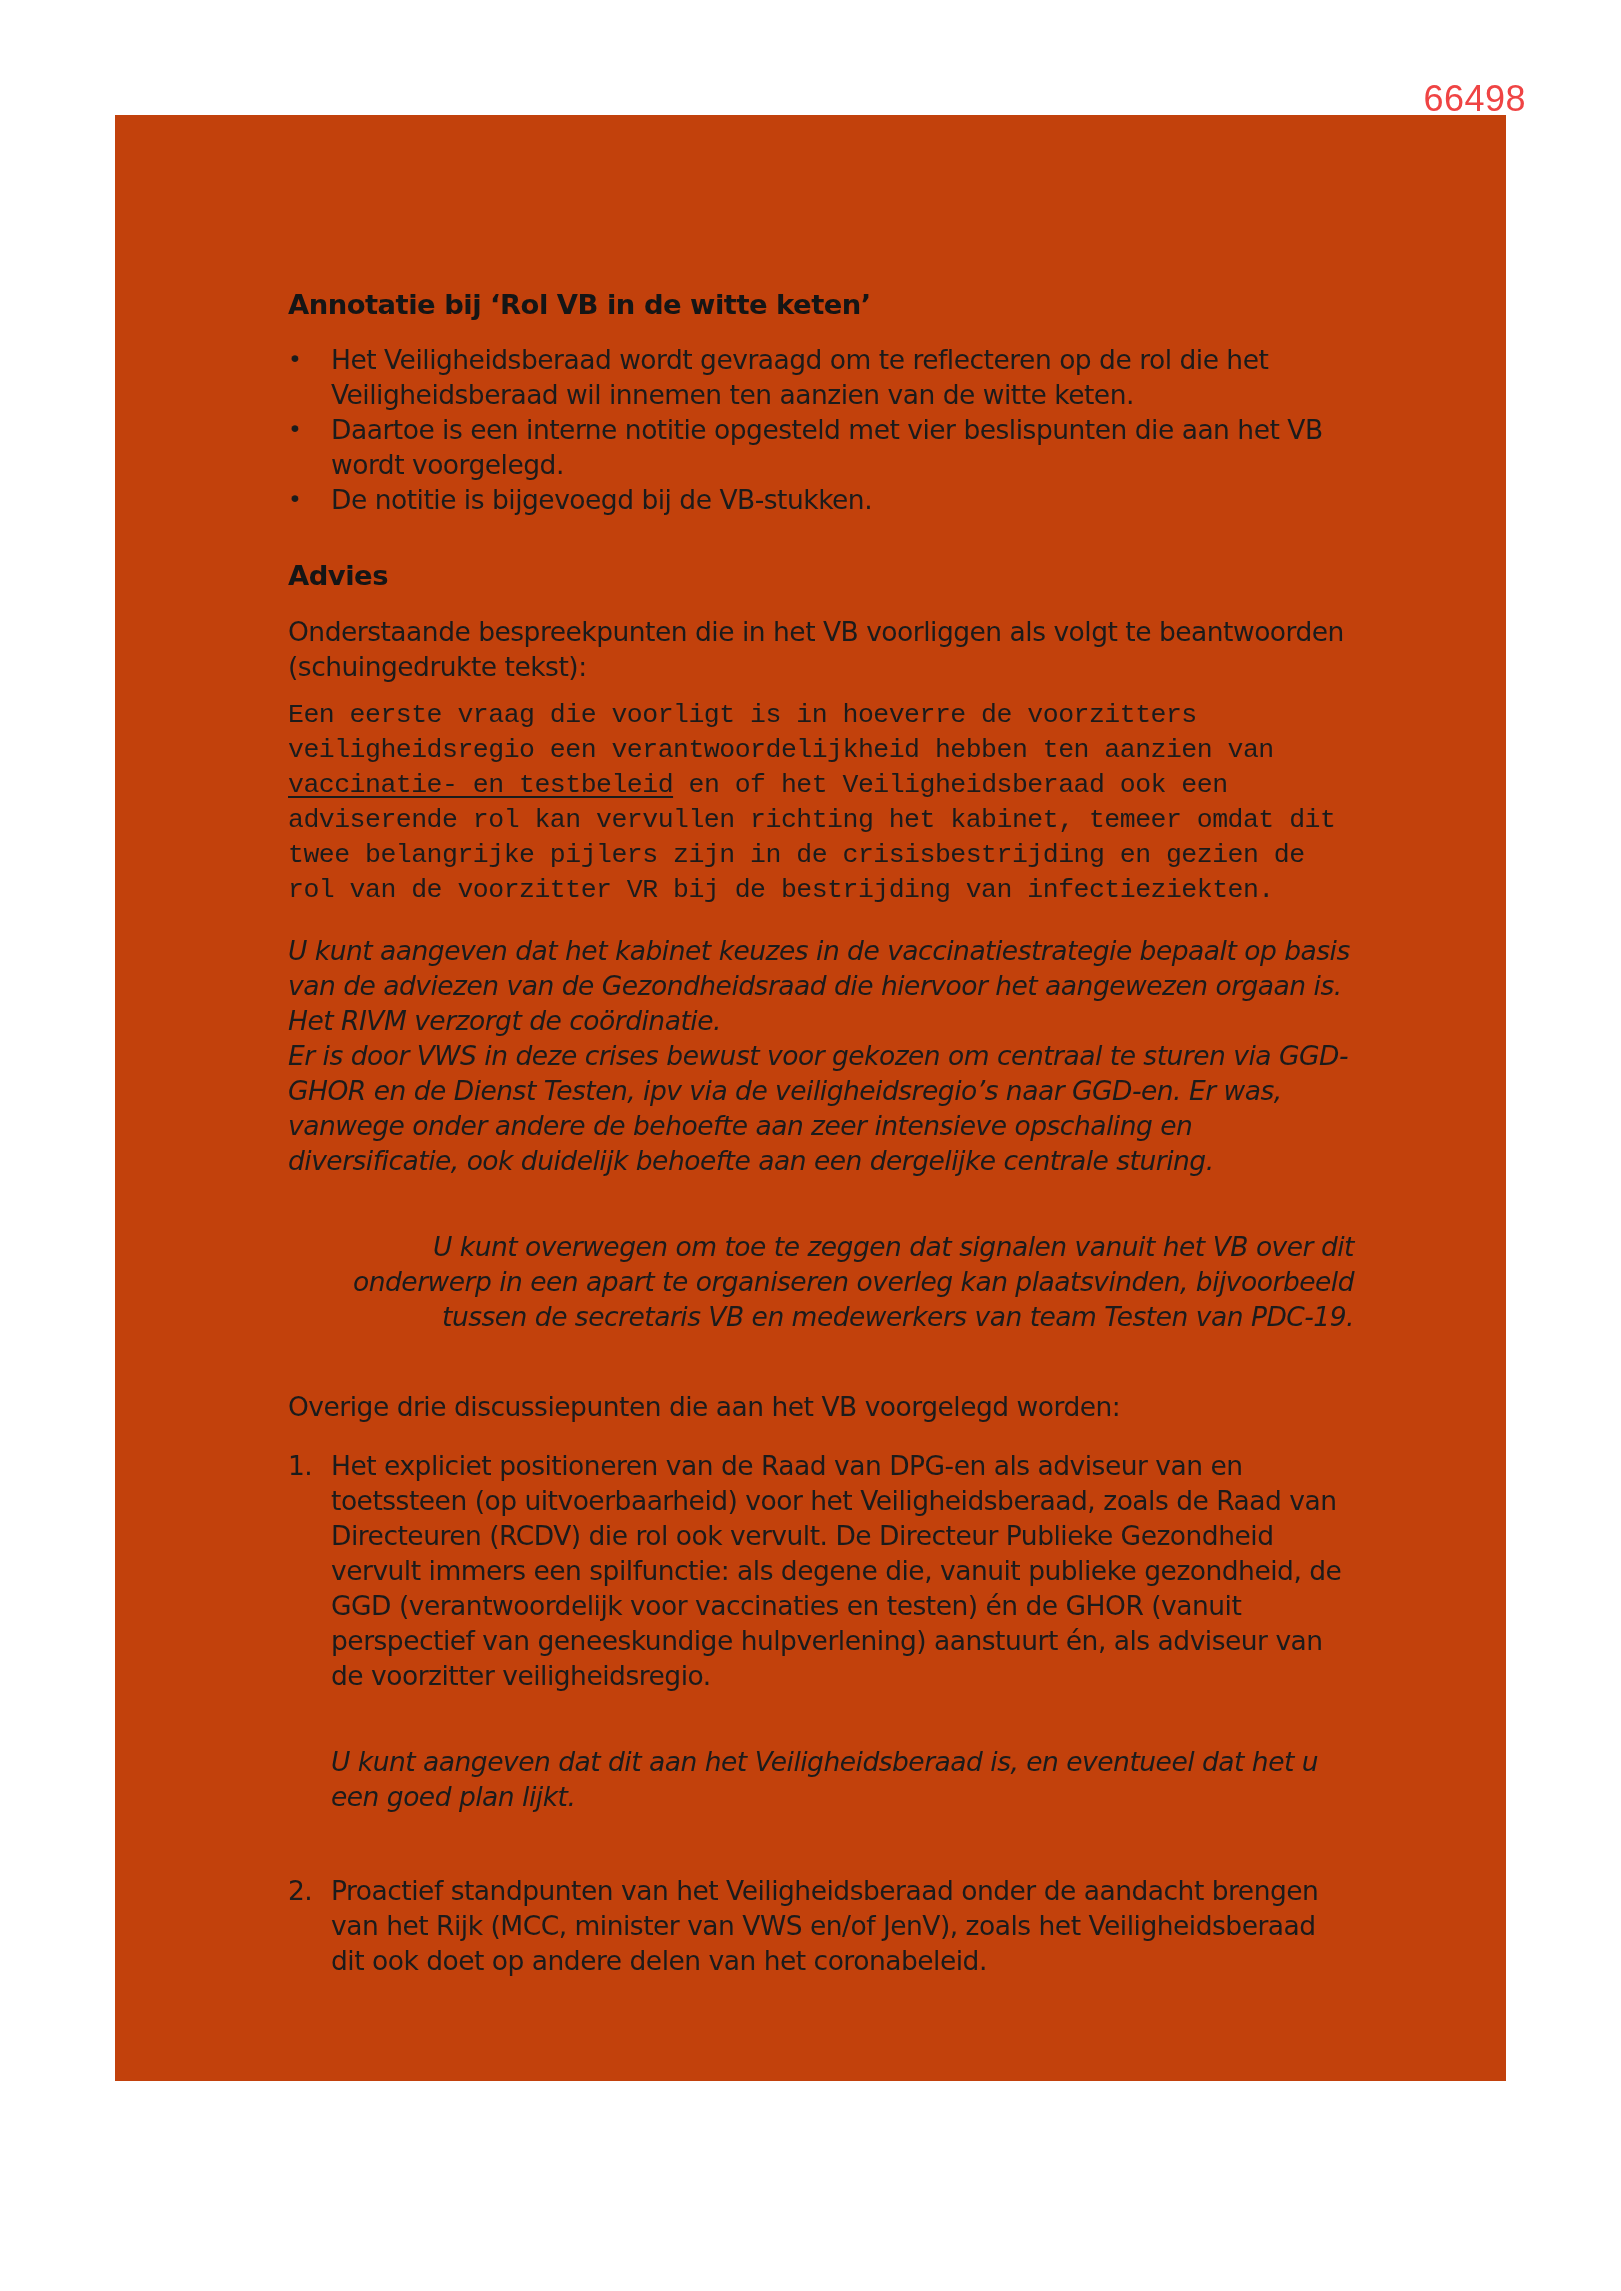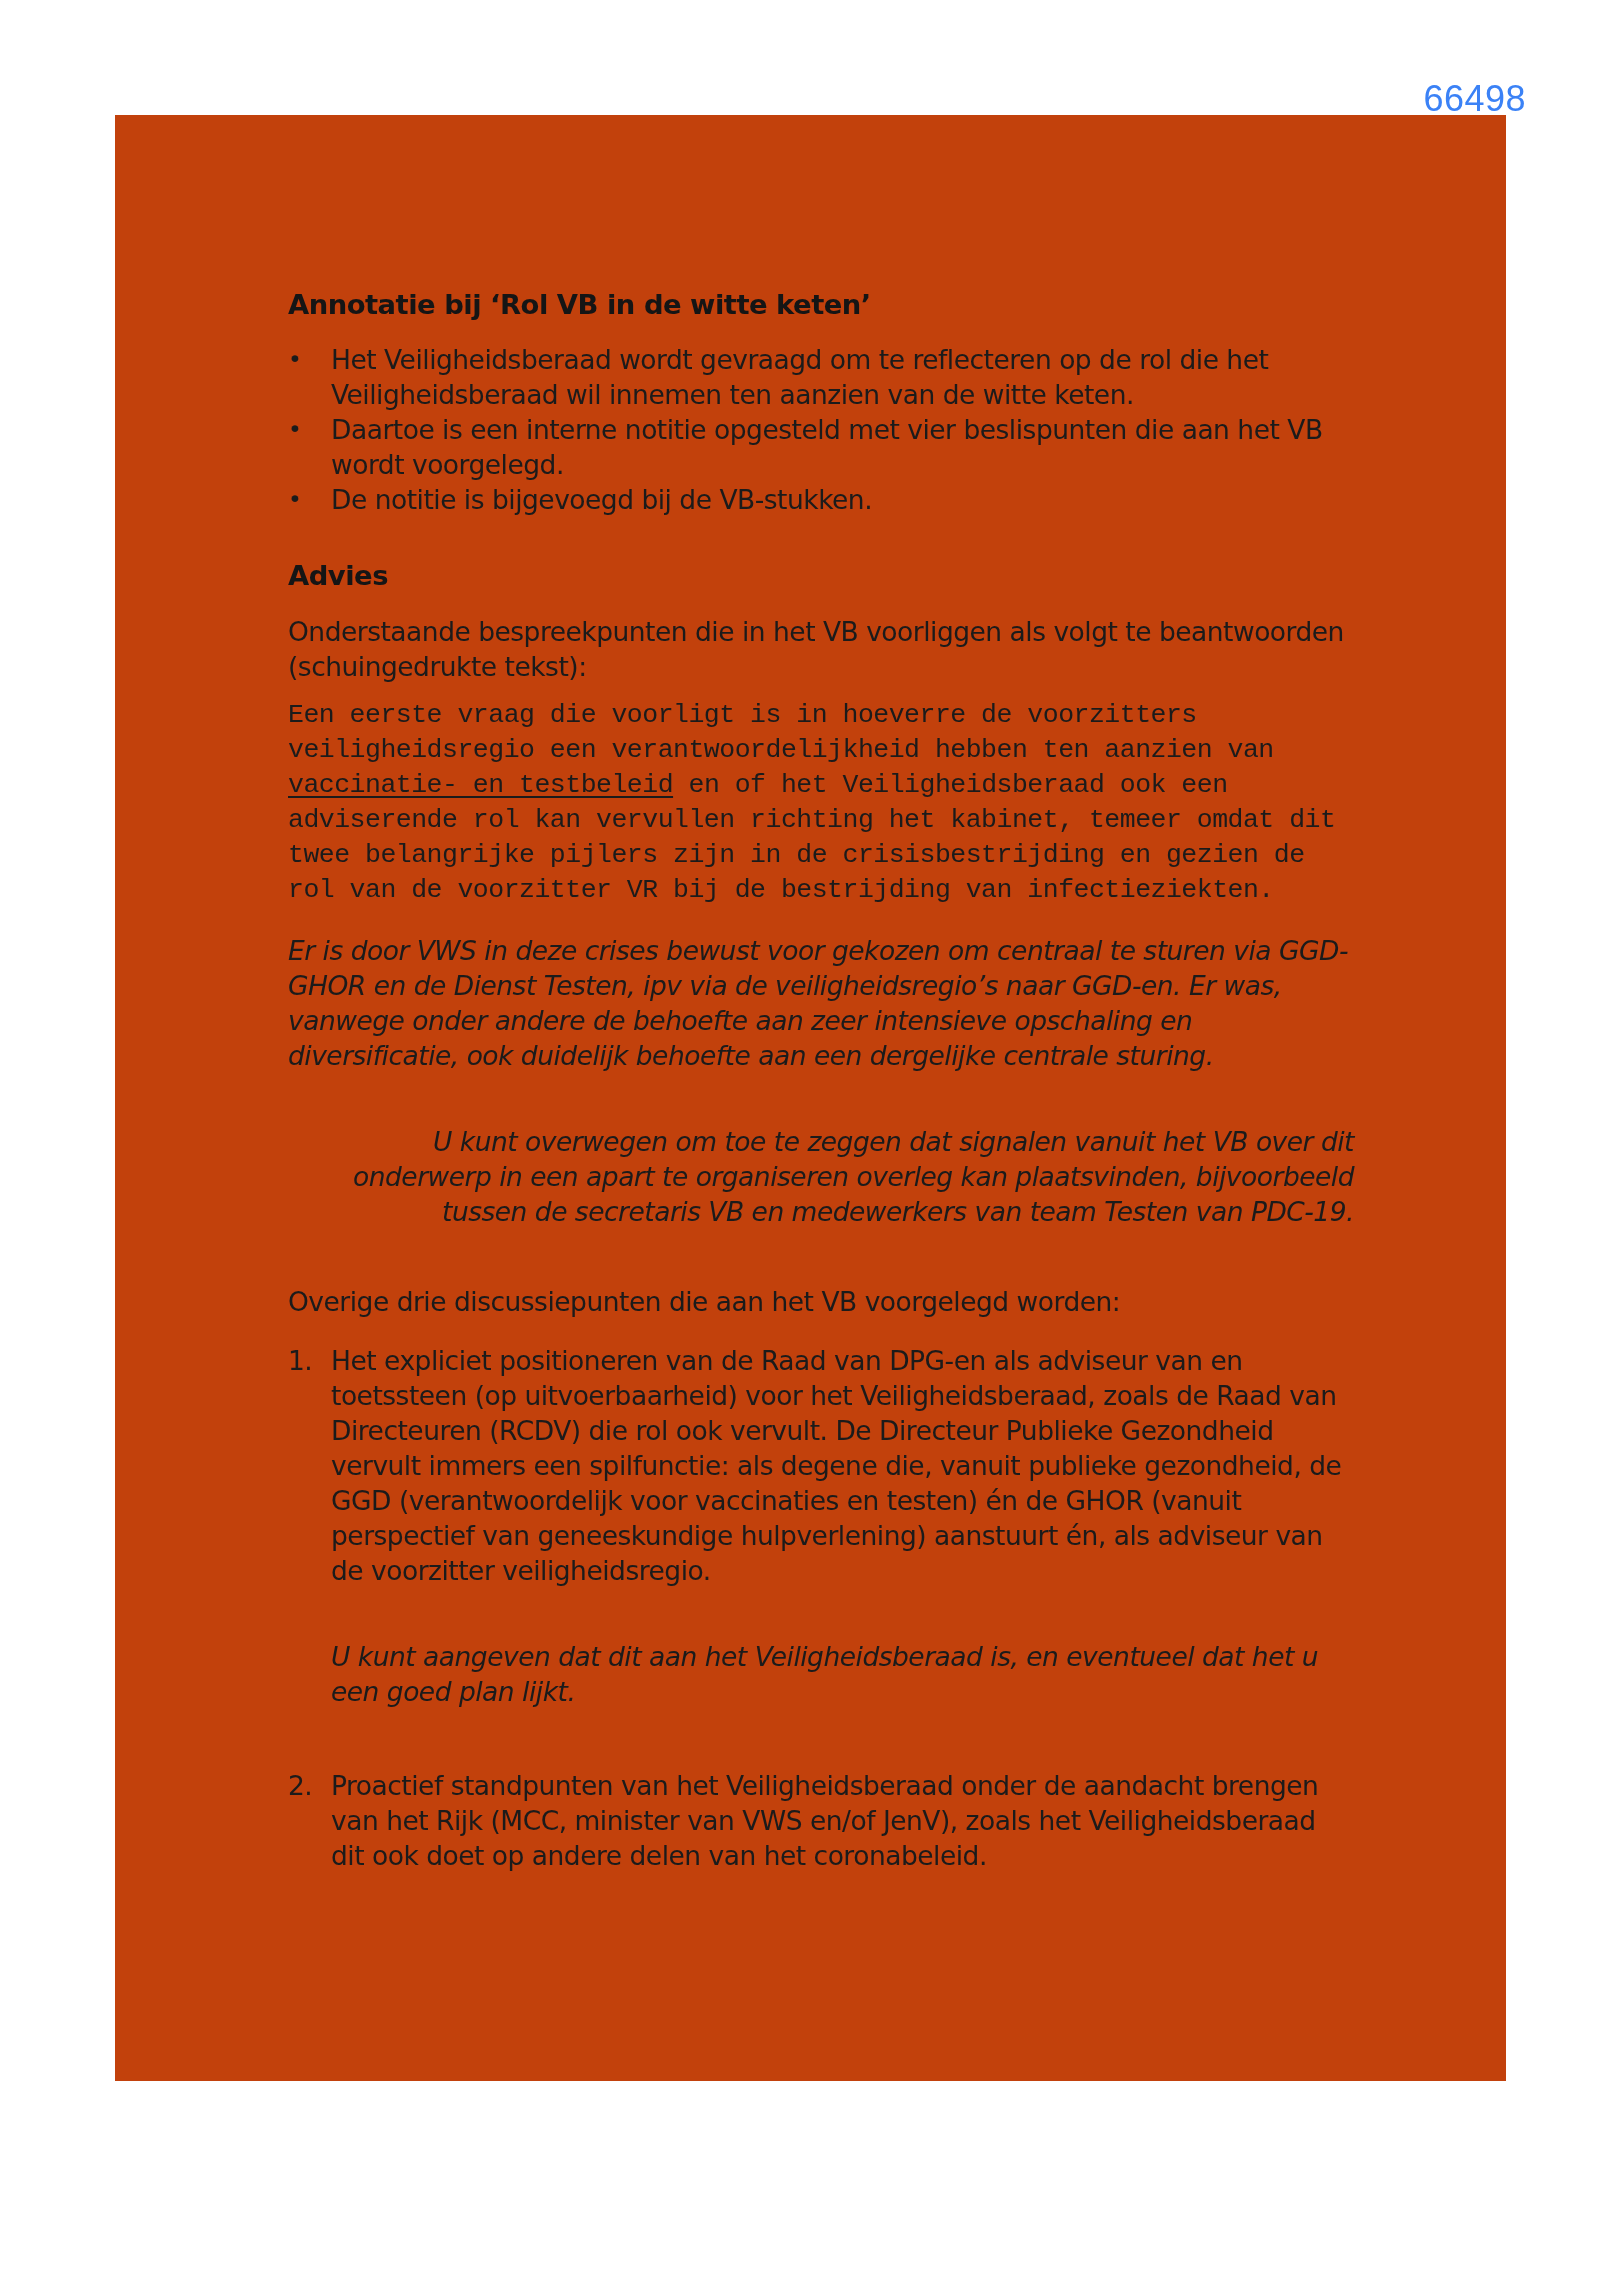--- a/index.html
+++ b/index.html
@@ -16,21 +16,21 @@
     height: 2292px;
     background: #ffffff;
     overflow: hidden;
   }
   .doc-number {
     position: absolute;
     top: 78px;
     right: 95px;
     font-size: 36px;
     letter-spacing: 0.5px;
-    color: #3b82f6;
+    color: #ef4444;
     font-family: "Liberation Sans", "DejaVu Sans", sans-serif;
   }
   .page {
     position: absolute;
     left: 115px;
     top: 115px;
     width: 1391px;
     height: 1966px;
     background: #c2410c;
     box-sizing: border-box;
@@ -131,20 +131,21 @@
       </li>
     </ul>
 
     <h2 class="heading heading-advies">Advies</h2>
 
     <p class="para intro">Onderstaande bespreekpunten die in het VB voorliggen als volgt te beantwoorden (schuingedrukte tekst):</p>
 
     <p class="para question"><span>Een eerste vraag die voorligt is in hoeverre de voorzitters veiligheidsregio een verantwoordelijkheid hebben ten aanzien van </span><span class="underlined">vaccinatie- en testbeleid</span><span> en of het Veiligheidsberaad ook een adviserende rol kan vervullen richting het kabinet, temeer omdat dit twee belangrijke pijlers zijn in de crisisbestrijding en gezien de rol van de voorzitter VR bij de bestrijding van infectieziekten.</span></p>
 
     <div class="italic-block answer-block">
+      <span class="block-line">U kunt aangeven dat het kabinet keuzes in de vaccinatiestrategie bepaalt op basis van de adviezen van de Gezondheidsraad die hiervoor het aangewezen orgaan is. Het RIVM verzorgt de coördinatie.</span>
       <span class="block-line">Er is door VWS in deze crises bewust voor gekozen om centraal te sturen via GGD-GHOR en de Dienst Testen, ipv via de veiligheidsregio’s naar GGD-en. Er was, vanwege onder andere de behoefte aan zeer intensieve opschaling en diversificatie, ook duidelijk behoefte aan een dergelijke centrale sturing.</span>
     </div>
 
     <div class="italic-block suggestion-block">U kunt overwegen om toe te zeggen dat signalen vanuit het VB over dit onderwerp in een apart te organiseren overleg kan plaatsvinden, bijvoorbeeld tussen de secretaris VB en medewerkers van team Testen van PDC-19.</div>
 
     <p class="para other-intro">Overige drie discussiepunten die aan het VB voorgelegd worden:</p>
 
     <div class="numbered-item first">
       <span class="marker">1.</span>
       <span class="flow-text">Het expliciet positioneren van de Raad van DPG-en als adviseur van en toetssteen (op uitvoerbaarheid) voor het Veiligheidsberaad, zoals de Raad van Directeuren (RCDV) die rol ook vervult. De Directeur Publieke Gezondheid vervult immers een spilfunctie: als degene die, vanuit publieke gezondheid, de GGD (verantwoordelijk voor vaccinaties en testen) én de GHOR (vanuit perspectief van geneeskundige hulpverlening) aanstuurt én, als adviseur van de voorzitter veiligheidsregio.</span>

